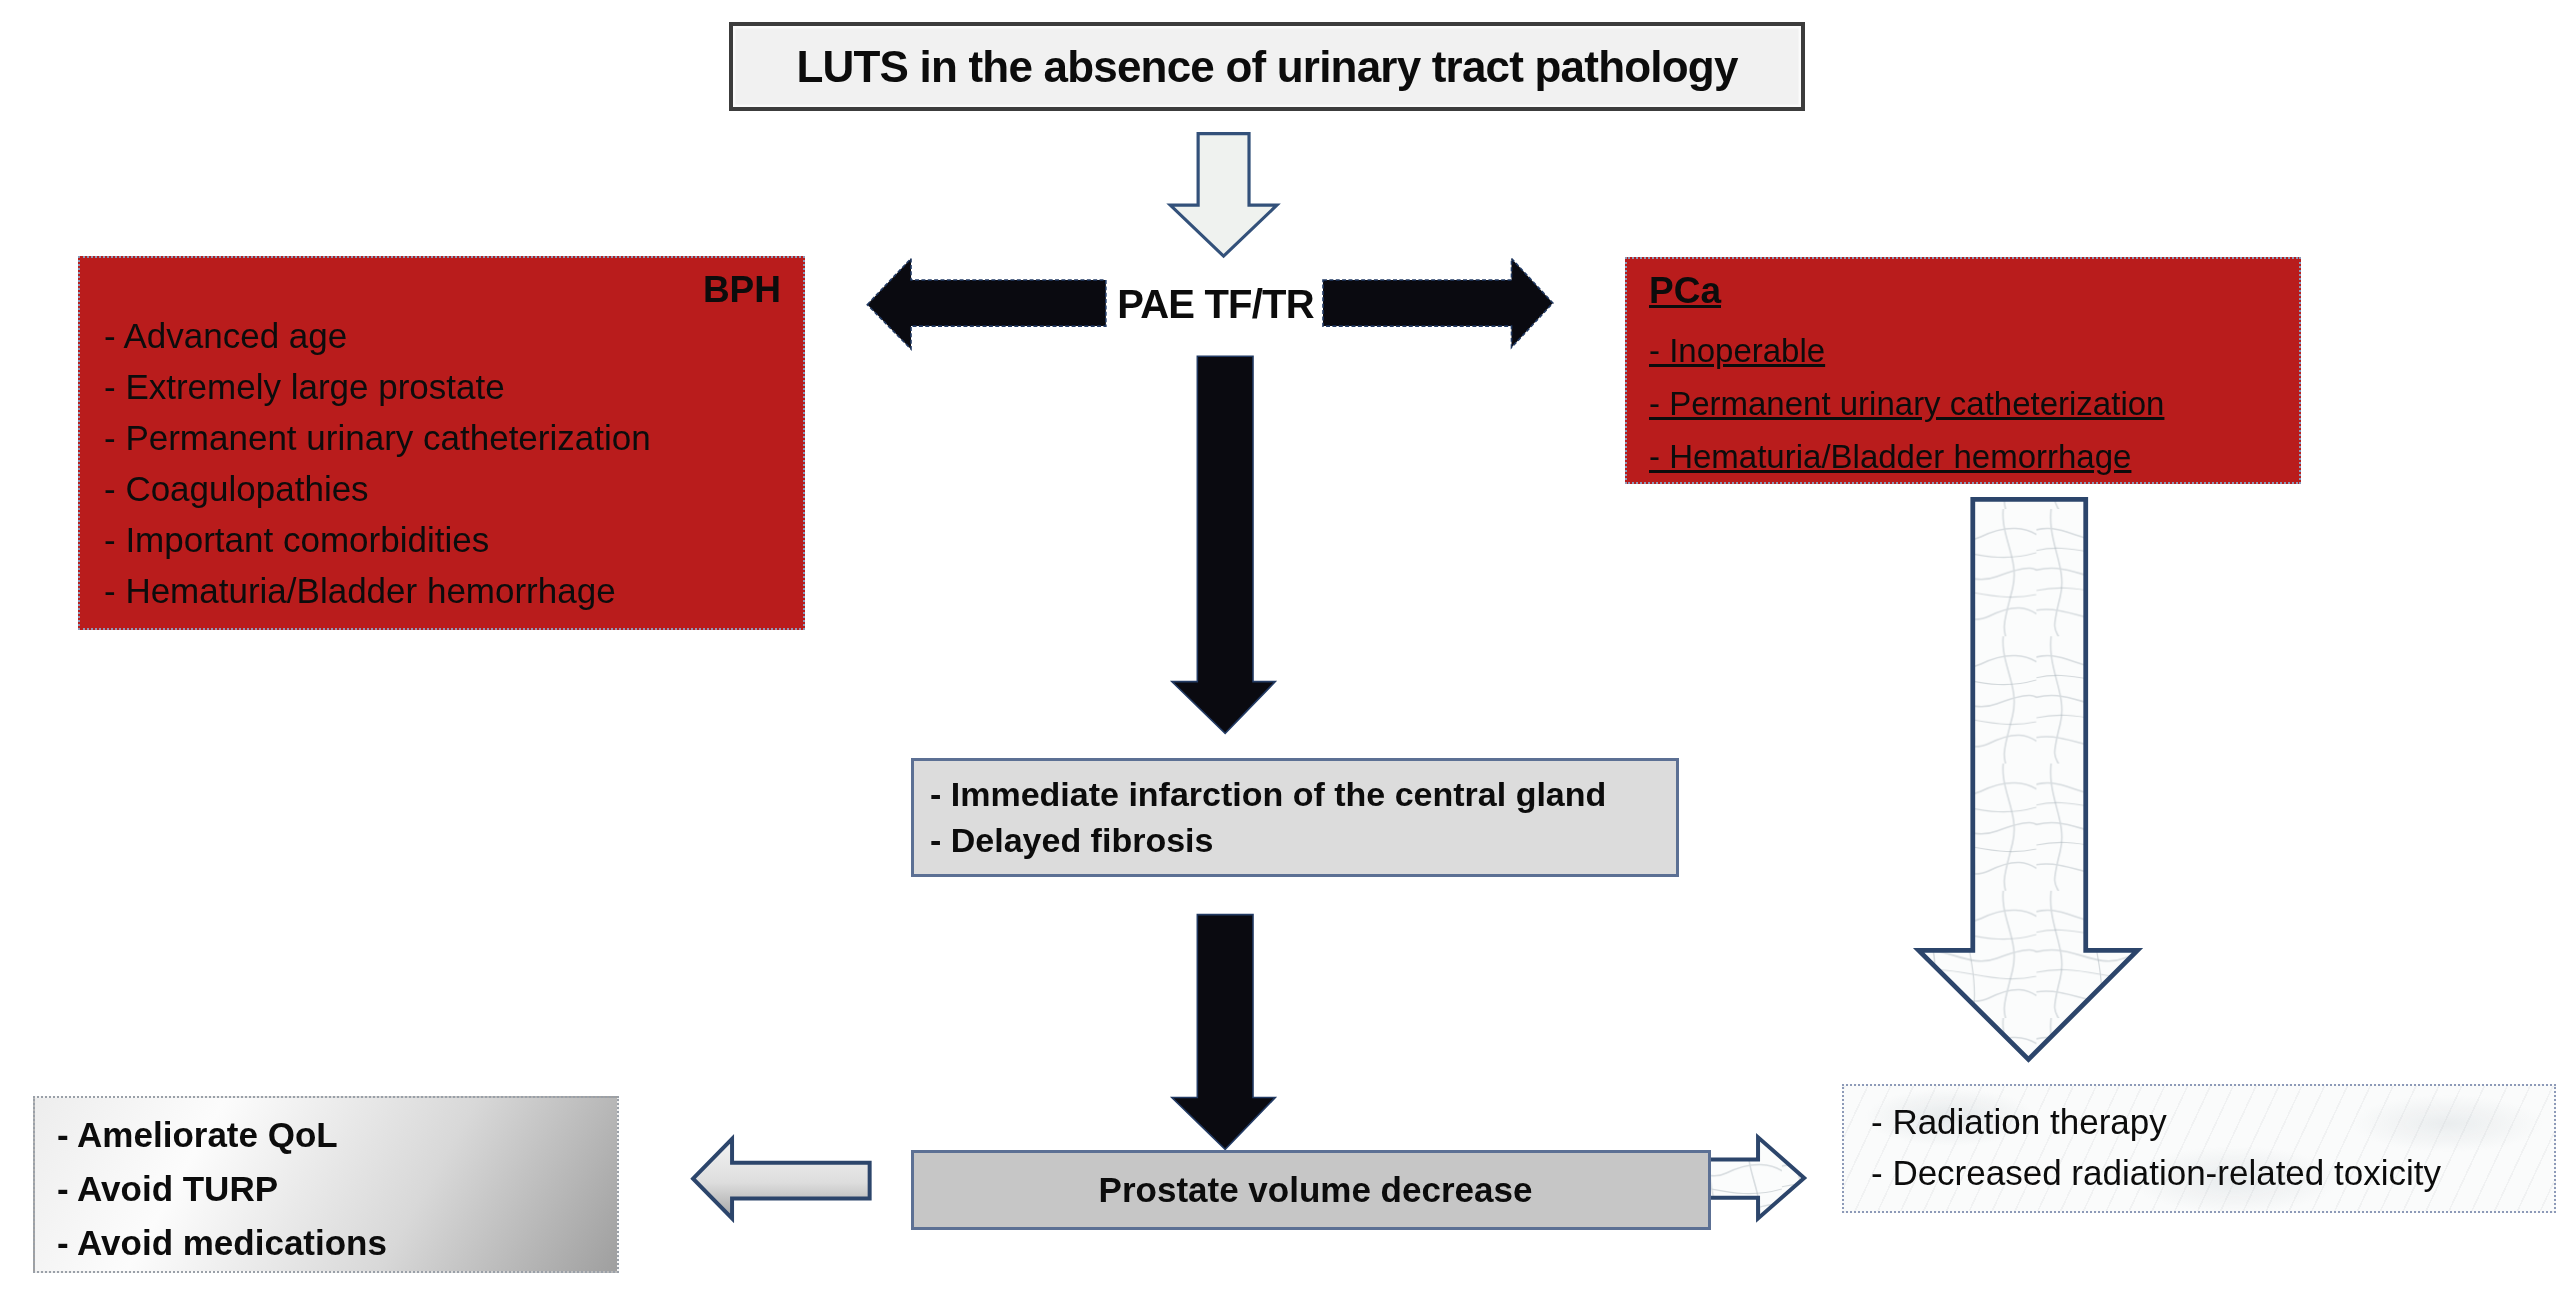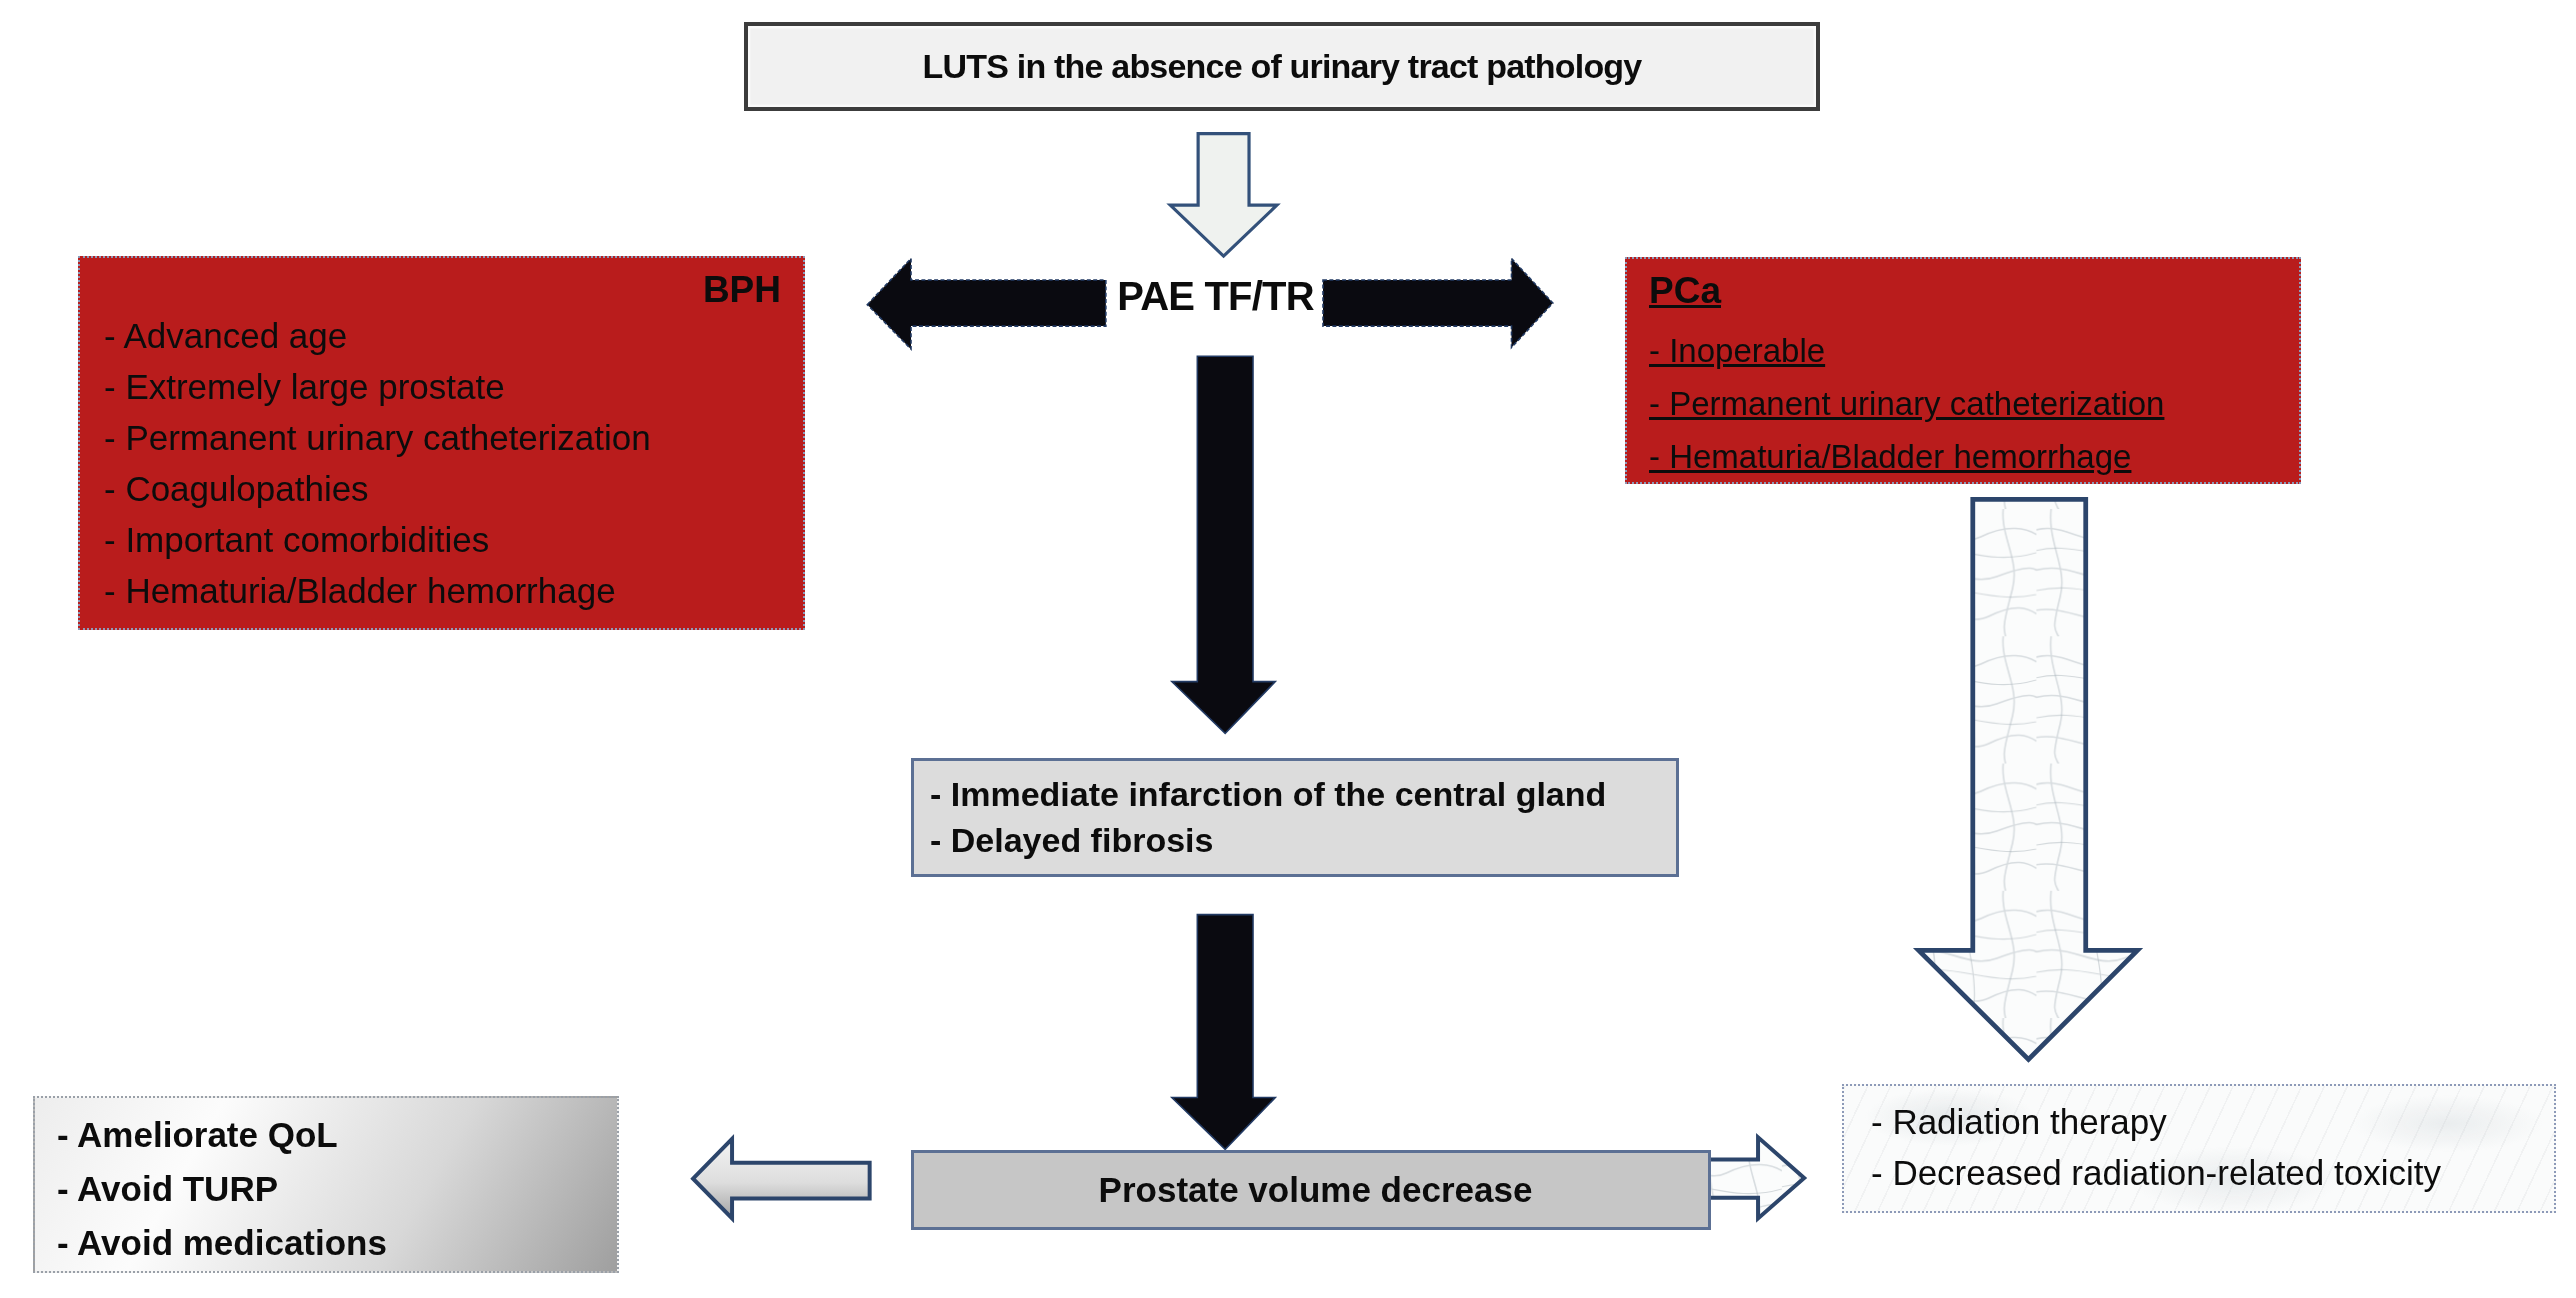--- a/index.html
+++ b/index.html
@@ -3,37 +3,37 @@
 <meta charset="utf-8">
 <style>
   html,body{margin:0;padding:0;background:#ffffff;}
   #canvas{
     position:relative;width:2576px;height:1298px;background:#ffffff;overflow:hidden;
     font-family:"Liberation Sans",sans-serif;color:#0c0c0c;
   }
   .abs{position:absolute;}
   
   .title-box{
-    left:744px;top:22px;width:1076px;height:89px;
+    left:729px;top:22px;width:1076px;height:89px;
     background:#f1f1f1;border:4.8px solid #3c3c3c;box-sizing:border-box;
     box-shadow:inset 0 0 0 2.4px #fafafa;
     display:flex;align-items:center;justify-content:center;
-    font-size:34px;font-weight:bold;letter-spacing:-0.8px;white-space:nowrap;
+    font-size:44px;font-weight:bold;letter-spacing:-0.8px;white-space:nowrap;
   }
   .dotted-box{
     background:#b91c1c;border:2.4px dotted #8d9ab8;box-sizing:border-box;
   }
   .bph-box{left:78px;top:256px;width:727px;height:374px;}
   .bph-title{padding:11px 22px 0 0;text-align:right;font-size:37px;font-weight:bold;line-height:41px;}
   .bph-list{padding-left:24px;font-size:35px;line-height:51px;white-space:nowrap;}
   .pca-box{left:1625px;top:257px;width:676px;height:227px;text-decoration:underline;}
   .pca-title{padding:11px 0 0 22px;font-size:37px;font-weight:bold;line-height:41px;}
   .pca-list{padding-left:22px;margin-top:13px;font-size:33px;line-height:53px;white-space:nowrap;}
   .pae-label{
-    left:1110px;top:272px;width:211px;height:48px;line-height:48px;text-align:center;
+    left:1110px;top:280px;width:211px;height:48px;line-height:48px;text-align:center;
     font-size:40px;font-weight:bold;letter-spacing:-0.8px;white-space:nowrap;
   }
   .effects-box{
     left:911px;top:758px;width:768px;height:119px;
     background:#dcdcdc;border:3.2px solid #5c7094;box-sizing:border-box;
     padding:9.5px 0 0 16px;font-size:34px;font-weight:bold;line-height:46px;white-space:nowrap;
   }
   .volume-box{
     left:911px;top:1150px;width:800px;height:80px;
     background:#c6c6c6;border:3.2px solid #5c7094;box-sizing:border-box;

